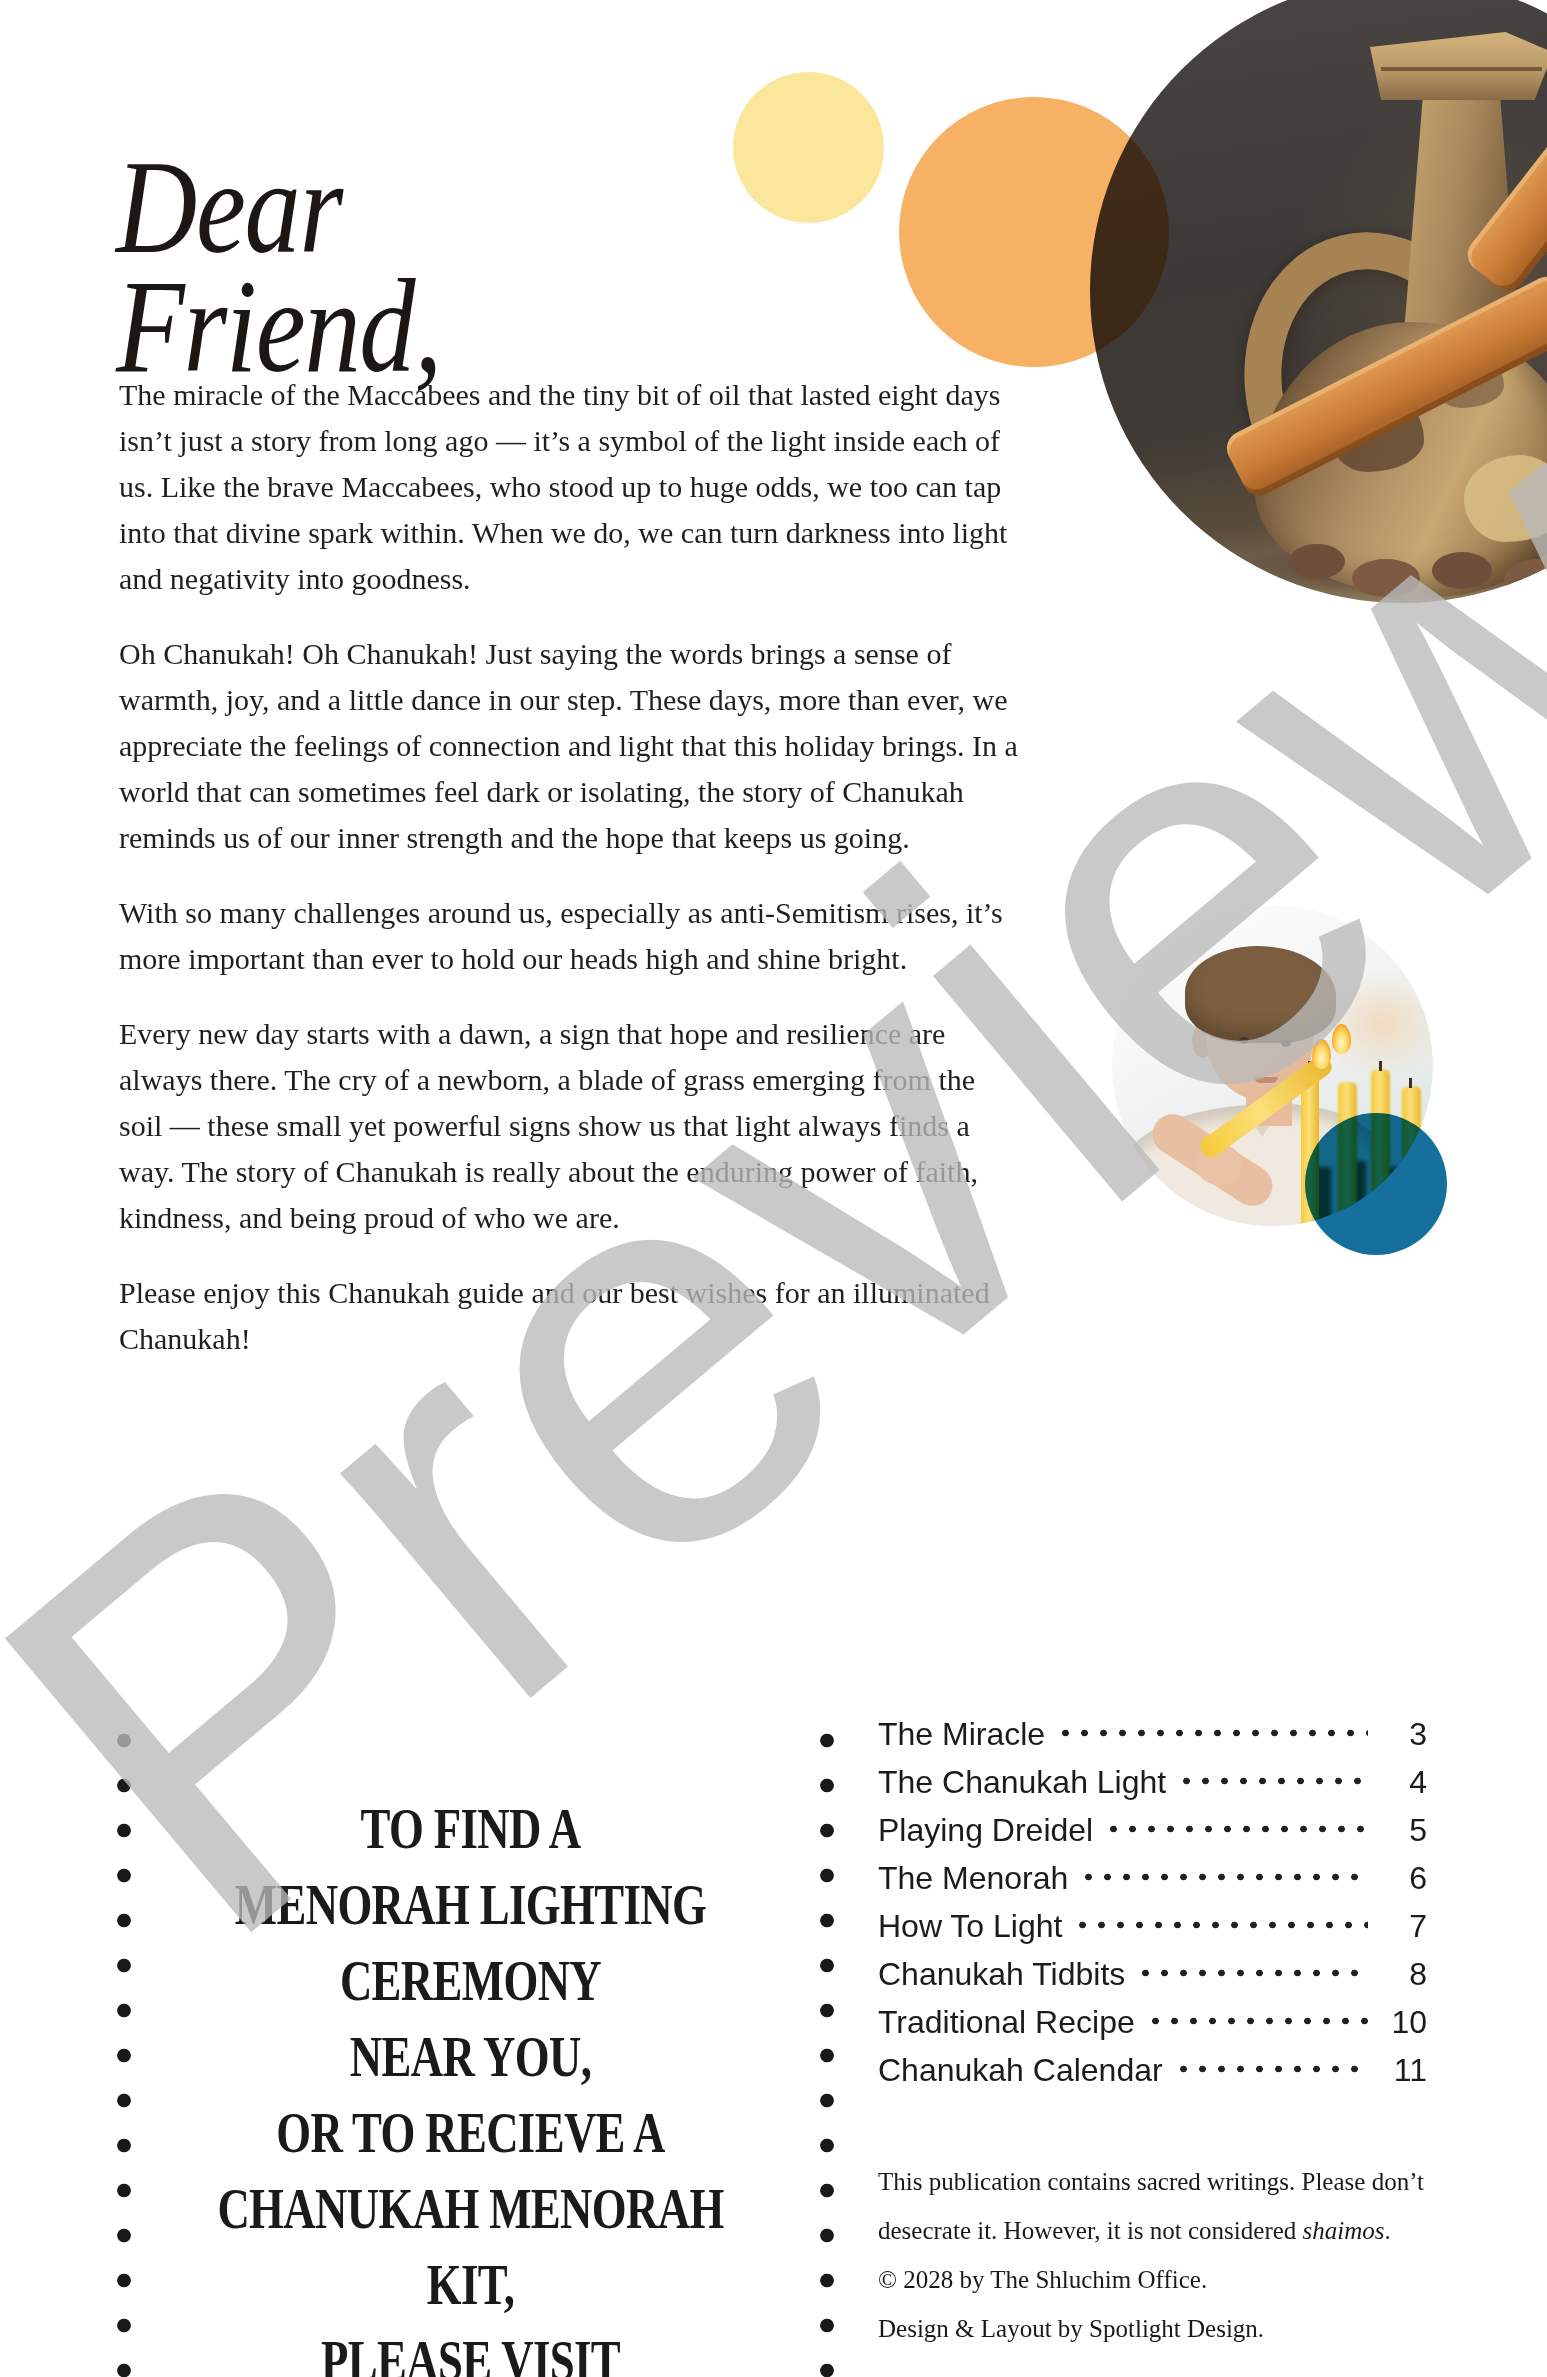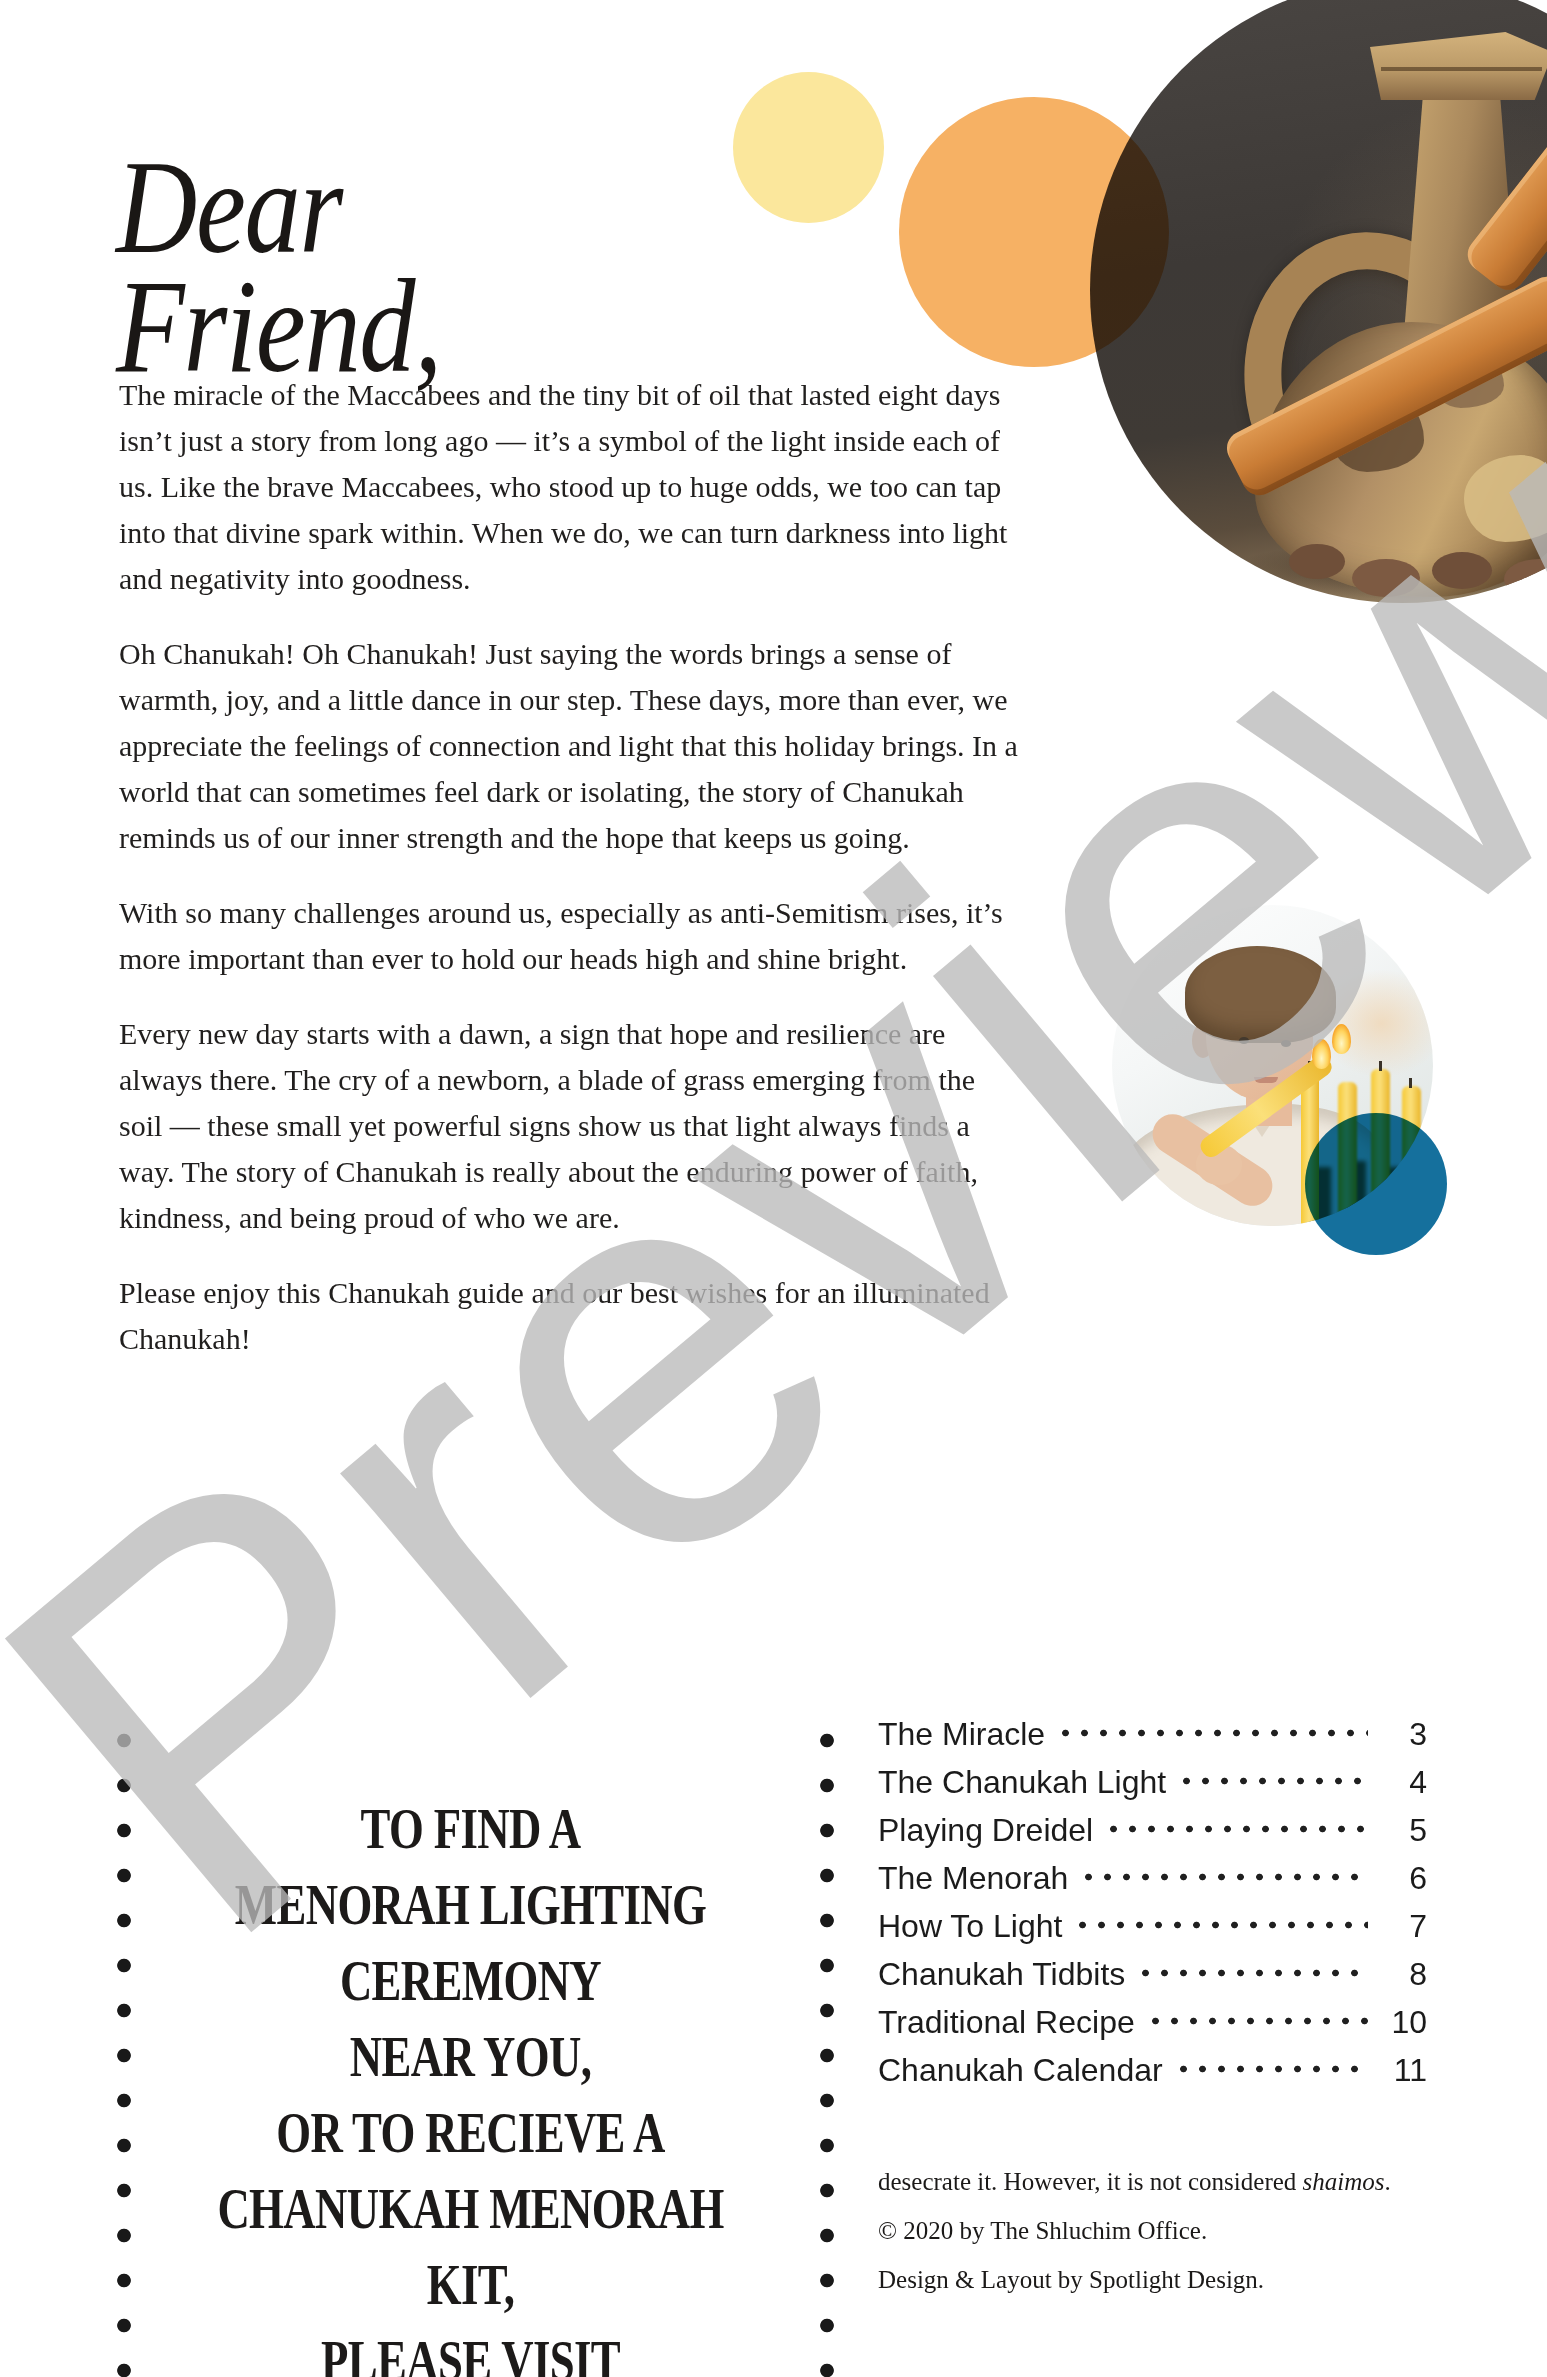--- a/index.html
+++ b/index.html
@@ -270,21 +270,22 @@
         <span class="toc-page">10</span>
       </div>
       <div class="toc-row">
         <span class="toc-label">Chanukah Calendar</span>
         <span class="toc-leader"></span>
         <span class="toc-page">11</span>
       </div>
     </div>
 
   <div class="colophon">
+    <div>This publication contains sacred writings. Please don’t</div>
     <div><span>desecrate it. However, it is not considered </span><span class="ital">shaimos</span><span>.</span></div>
-    <div>© 2020 by The Shluchim Office.</div>
+    <div>© 2028 by The Shluchim Office.</div>
     <div>Design &amp; Layout by Spotlight Design.</div>
   </div>
 
   <div class="watermark">Preview</div>
 
 </div>
 
 
 </body></html>

